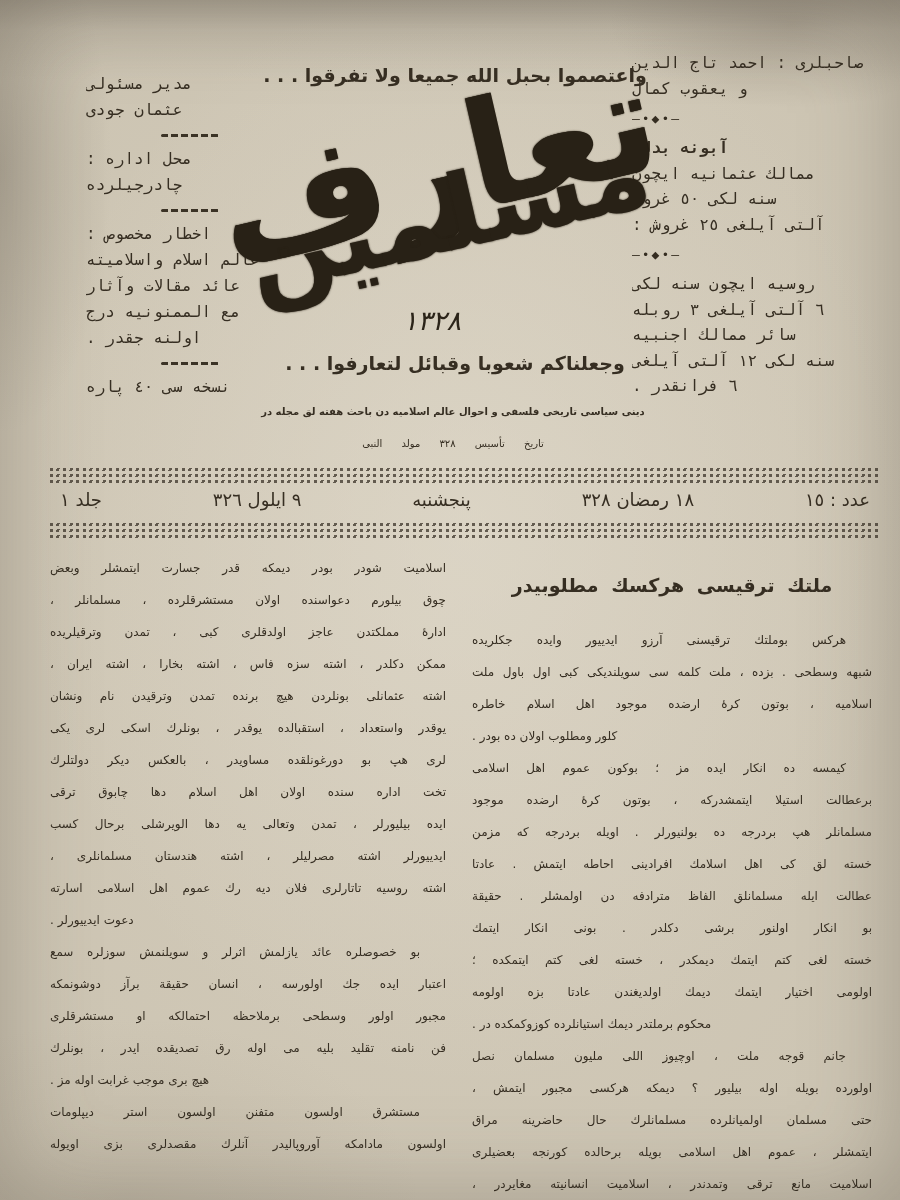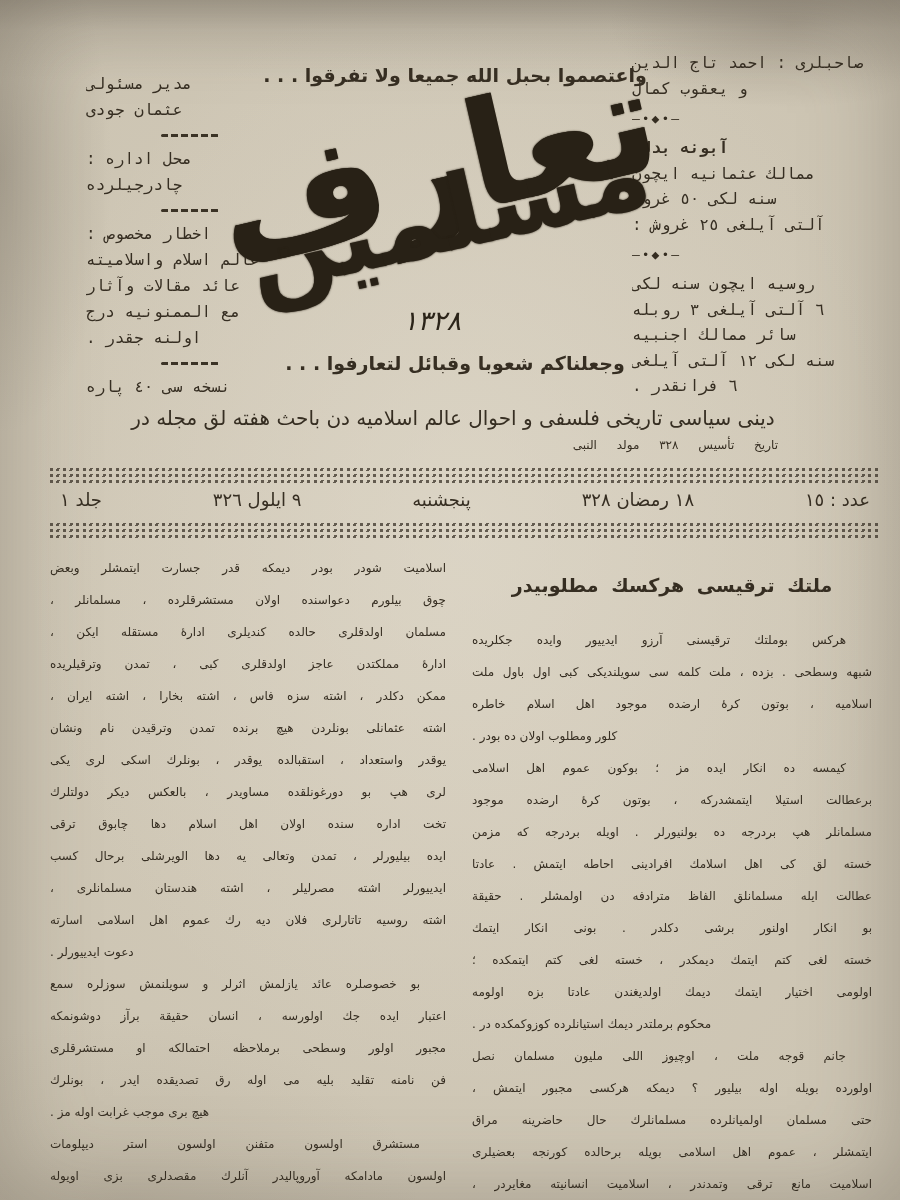--- a/index.html
+++ b/index.html
@@ -29,22 +29,22 @@
   
   .verse{position:absolute;text-align:center;direction:rtl;font-weight:bold;font-size:19px;white-space:nowrap;}
   .verse-top{top:64px;left:252px;width:406px;}
   .verse-bottom{top:352px;left:247px;width:416px;}
   .title-wrap{position:absolute;top:92px;left:188px;width:524px;height:268px;
     transform:rotate(-13deg);text-align:center;color:#282116;}
   .t1{font-size:146px;line-height:1;font-weight:bold;text-shadow:0 0 2px #282116,1px 0 0 #282116;}
   .t2{font-size:102px;line-height:1;font-weight:bold;margin-top:-74px;text-shadow:0 0 2px #282116;}
   .year{position:absolute;top:305px;left:152px;width:560px;text-align:center;
     font-size:27px;letter-spacing:56px;direction:ltr;white-space:nowrap;color:#2b2419;font-style:italic;}
-  .subtitle{position:absolute;top:406px;left:128px;width:650px;text-align:center;direction:rtl;font-size:20px;white-space:nowrap;}
-  .founding{position:absolute;top:438px;left:128px;width:650px;text-align:right;direction:rtl;font-size:12px;word-spacing:16px;white-space:nowrap;}
+  .subtitle{position:absolute;top:406px;left:128px;width:650px;text-align:center;direction:rtl;font-size:10px;white-space:nowrap;font-weight:bold;}
+  .founding{position:absolute;top:438px;left:128px;width:650px;text-align:center;direction:rtl;font-size:10px;word-spacing:16px;white-space:nowrap;}
   
   .rule{position:absolute;left:50px;right:22px;}
   .rule.r1{top:468px;} .rule.r2{top:523px;}
   .hrow{height:3px;margin-bottom:3px;
     background:repeating-linear-gradient(100deg,rgba(48,40,30,.70) 0 3px,rgba(0,0,0,0) 3px 6.5px);}
   .hrow:last-child{margin-bottom:0;}
   .dateline{position:absolute;top:489px;left:60px;right:30px;display:flex;direction:rtl;
     justify-content:space-between;align-items:baseline;font-size:18px;}
   .dateline span{white-space:nowrap;}
   
@@ -153,21 +153,20 @@
           <div class="line">حتى مسلمان اولميانلرده مسلمانلرك حال حاضرينه مراق</div>
           <div class="line">ايتمشلر ، عموم اهل اسلامى بويله برحالده كورنجه بعضيلرى</div>
           <div class="line">اسلاميت مانع ترقى وتمدندر ، اسلاميت انسانيته مغايردر ،</div>
         </div>
     </div>
     <div class="colL">
       <div>
 
       <div class="line">اسلاميت شودر بودر ديمكه قدر جسارت ايتمشلر وبعض</div>
           <div class="line">چوق بيلورم دعواسنده اولان مستشرقلرده ، مسلمانلر ،</div>
-          <div class="line">مسلمان اولدقلرى حالده كنديلرى ادارهٔ مستقله ايكن ،</div>
           <div class="line">ادارهٔ مملكتدن عاجز اولدقلرى كبى ، تمدن وترقيلريده</div>
           <div class="line">ممكن دكلدر ، اشته سزه فاس ، اشته بخارا ، اشته ايران ،</div>
           <div class="line">اشته عثمانلى بونلردن هيچ برنده تمدن وترقيدن نام ونشان</div>
           <div class="line">يوقدر واستعداد ، استقبالده يوقدر ، بونلرك اسكى لرى يكى</div>
           <div class="line">لرى هپ بو دورغونلقده مساويدر ، بالعكس ديكر دولتلرك</div>
           <div class="line">تخت اداره سنده اولان اهل اسلام دها چابوق ترقى</div>
           <div class="line">ايده بيليورلر ، تمدن وتعالى يه دها الويرشلى برحال كسب</div>
           <div class="line">ايدييورلر اشته مصرليلر ، اشته هندستان مسلمانلرى ،</div>
           <div class="line">اشته روسيه تاتارلرى فلان ديه رك عموم اهل اسلامى اسارته</div>
           <div class="line end">دعوت ايدييورلر .</div>

